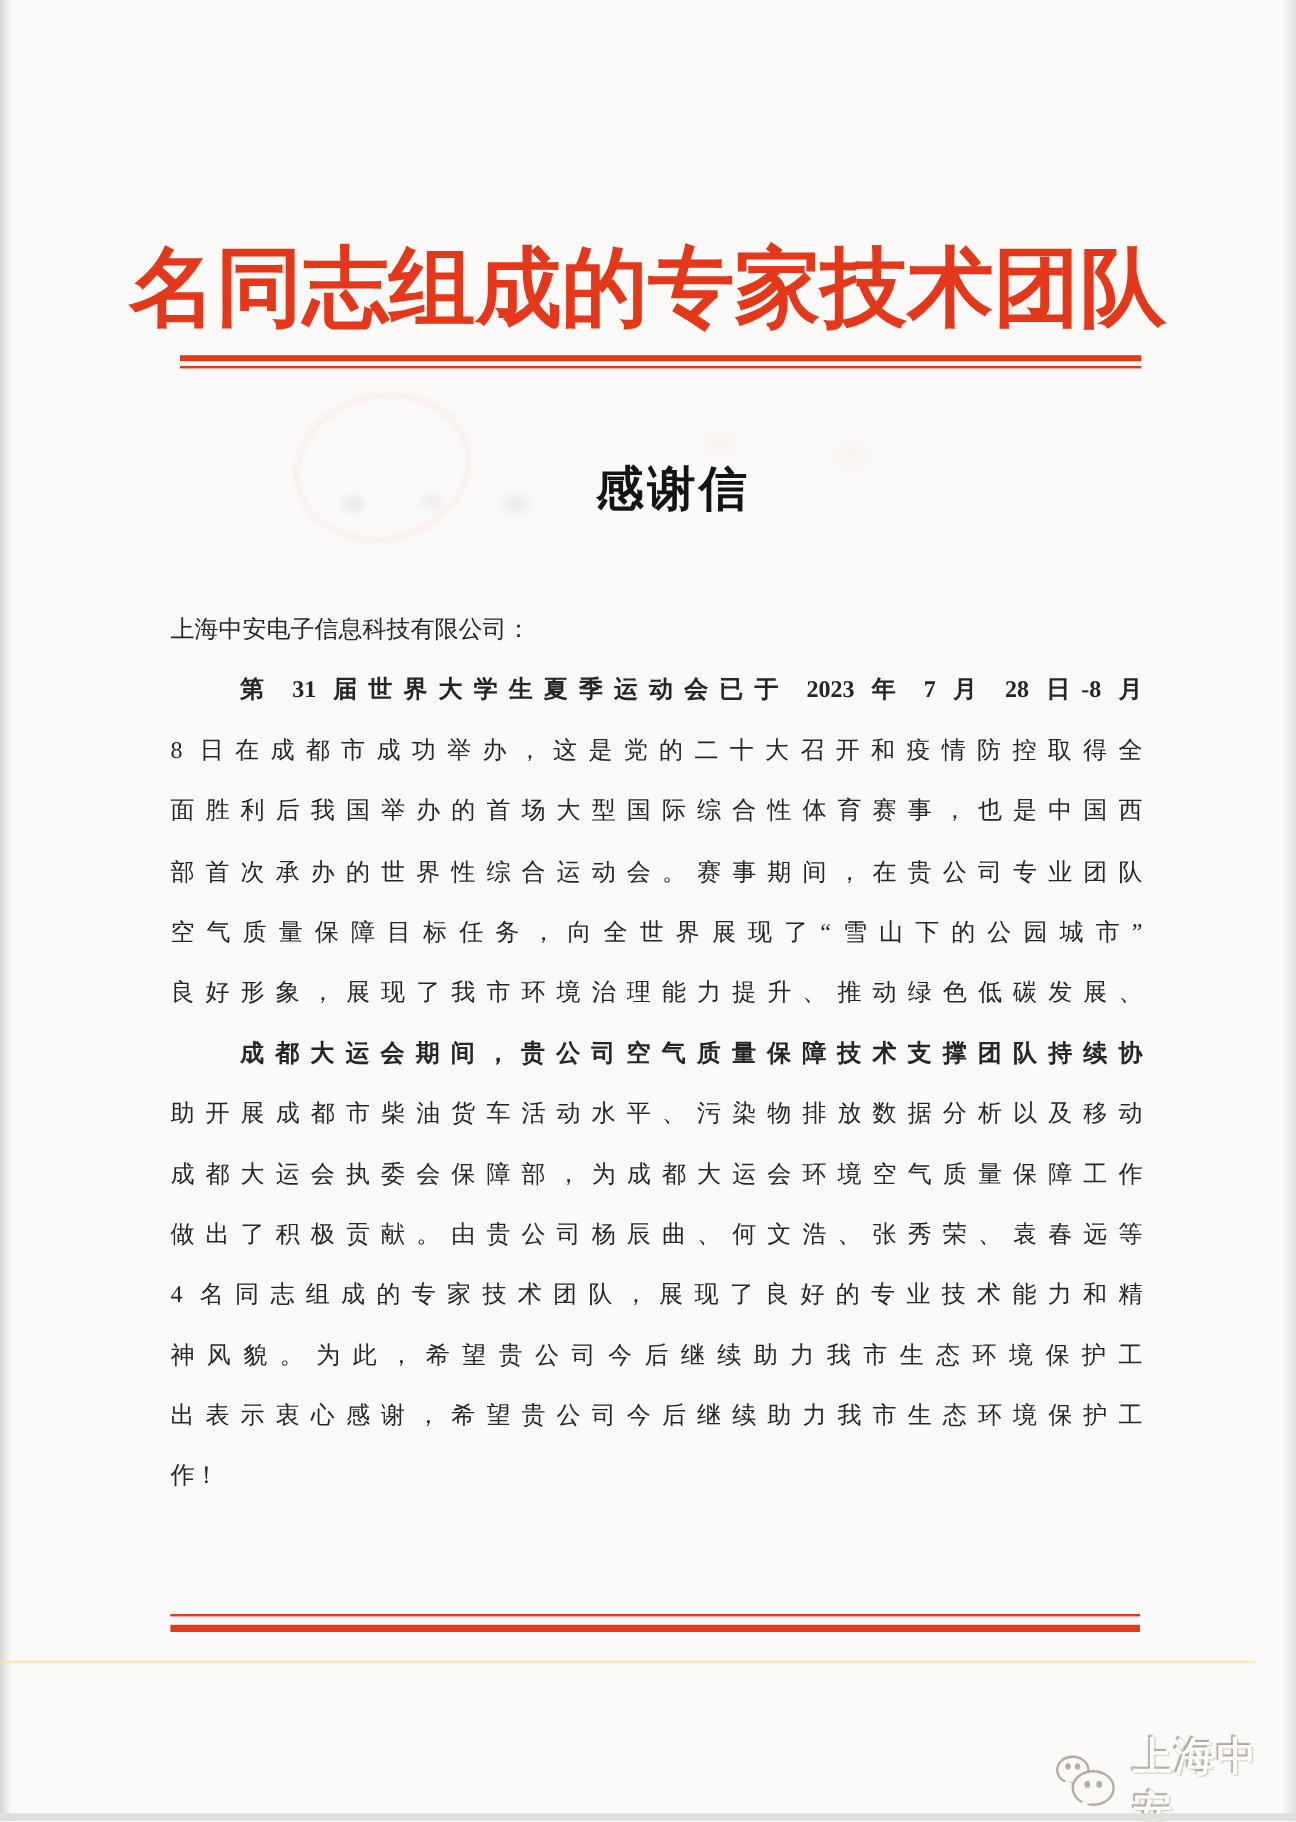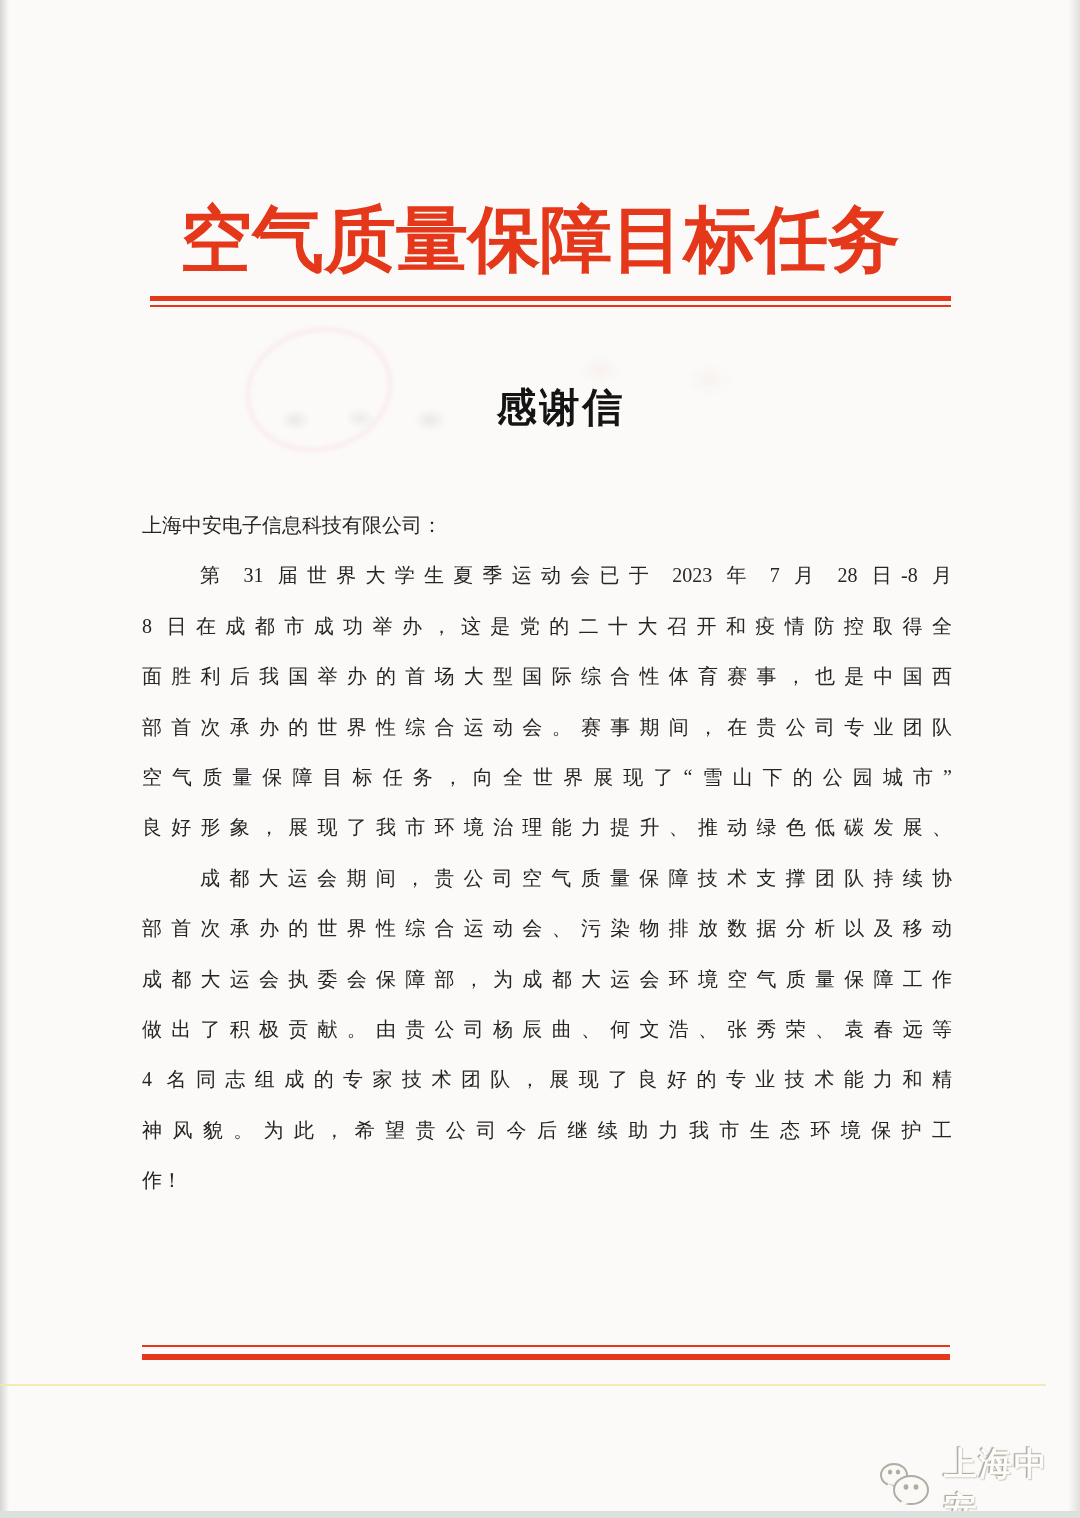--- a/index.html
+++ b/index.html
@@ -66,21 +66,21 @@
     filter:blur(2px);
   }
 
   .letter-body {
     position:absolute; left:142px; top:500px; width:810px;
     font-size:20px; line-height:50.4px;
     color:#262626;
   }
   .ln { height:50.4px; overflow:visible; }
   .ln.fill { text-align:justify; text-align-last:justify; }
-  .ln.indent { padding-left:58px; }
+  .ln.indent { padding-left:58px;font-weight:bold; }
 
   .watermark {
     position:absolute; left:878px; top:1442px;
     display:flex; align-items:center; gap:10px;
   }
   .wm-label {
     font-size:33px; font-weight:bold;
     color:#fdfcf9;
     text-shadow:-1.5px -1.5px 1px #aca69f, 1px 1px 1px #cfc9c2;
     font-family:"Liberation Sans","DejaVu Sans",sans-serif;
@@ -88,45 +88,46 @@
   }
 </style>
 </head>
 <body>
 
 <div class="scan">
 
   <div class="edge-left"></div>
   <div class="edge-right"></div>
 
-  <div class="header-title">空气质量保障目标任务</div>
+  <div class="header-title">名同志组成的专家技术团队</div>
 
   <div class="rule rule-top-thick"></div>
   <div class="rule rule-top-thin"></div>
 
   <div class="bleed bleed-ring"></div>
   <div class="bleed bleed-smudge1"></div>
   <div class="bleed bleed-smudge2"></div>
 
   <div class="doc-title">感谢信</div>
 
   <div class="letter-body">
     <div class="ln">上海中安电子信息科技有限公司：</div>
     <div class="ln fill indent">第 31 届世界大学生夏季运动会已于 2023 年 7 月 28 日-8 月</div>
     <div class="ln fill">8 日在成都市成功举办，这是党的二十大召开和疫情防控取得全</div>
     <div class="ln fill">面胜利后我国举办的首场大型国际综合性体育赛事，也是中国西</div>
     <div class="ln fill">部首次承办的世界性综合运动会。赛事期间，在贵公司专业团队</div>
     <div class="ln fill">空气质量保障目标任务，向全世界展现了“雪山下的公园城市”</div>
     <div class="ln fill">良好形象，展现了我市环境治理能力提升、推动绿色低碳发展、</div>
     <div class="ln fill indent">成都大运会期间，贵公司空气质量保障技术支撑团队持续协</div>
-    <div class="ln fill">部首次承办的世界性综合运动会、污染物排放数据分析以及移动</div>
+    <div class="ln fill">助开展成都市柴油货车活动水平、污染物排放数据分析以及移动</div>
     <div class="ln fill">成都大运会执委会保障部，为成都大运会环境空气质量保障工作</div>
     <div class="ln fill">做出了积极贡献。由贵公司杨辰曲、何文浩、张秀荣、袁春远等</div>
     <div class="ln fill">4 名同志组成的专家技术团队，展现了良好的专业技术能力和精</div>
     <div class="ln fill">神风貌。为此，希望贵公司今后继续助力我市生态环境保护工</div>
+    <div class="ln fill">出表示衷心感谢，希望贵公司今后继续助力我市生态环境保护工</div>
     <div class="ln">作！</div>
   </div>
 
   <div class="rule rule-bot-thin"></div>
   <div class="rule rule-bot-thick"></div>
   <div class="rule rule-yellow"></div>
 
   <div class="watermark">
     <span>
       <svg width="56" height="56" viewBox="0 0 56 56">

